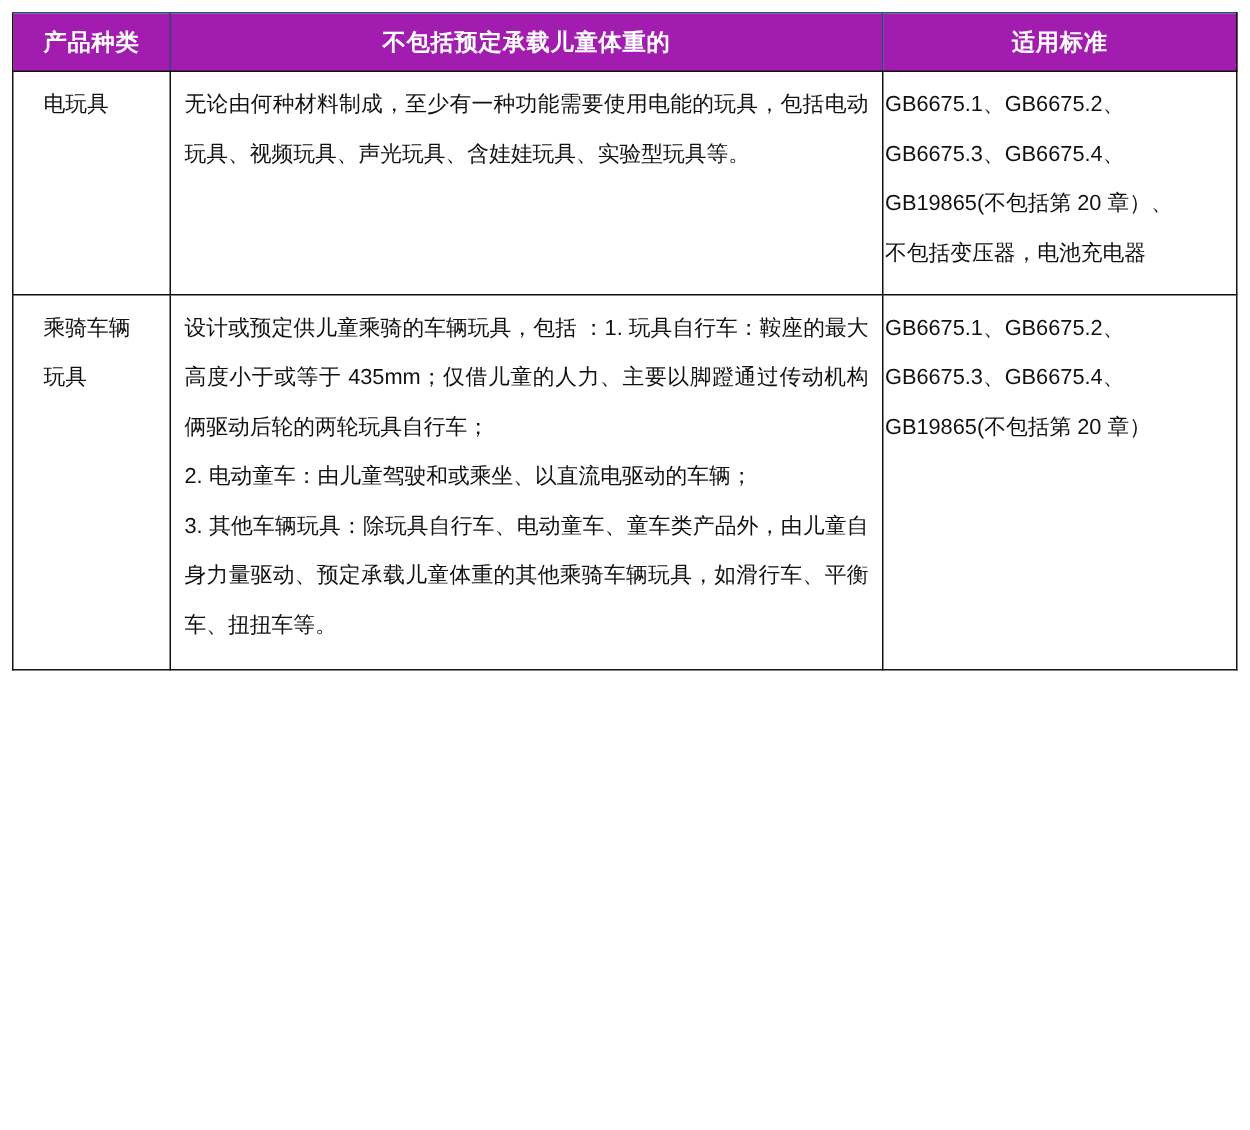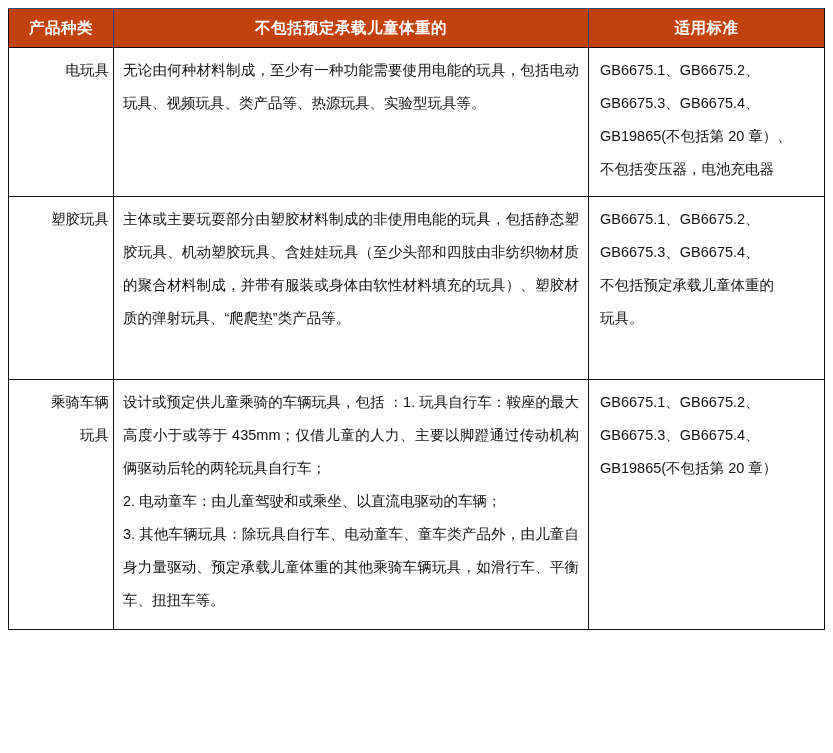--- a/index.html
+++ b/index.html
@@ -29,21 +29,21 @@
     border-collapse: collapse;
     width: 816px;
     table-layout: fixed;
     border: 1px solid #111111;
   }
   table.spec-table col.c1 { width: 105px; }
   table.spec-table col.c2 { width: 475px; }
   table.spec-table col.c3 { width: 236px; }
 
   thead th {
-    background: #c2410c;
+    background: #a21caf;
     color: #ffffff;
     font-weight: bold;
     font-size: 15.5px;
     letter-spacing: 0.5px;
     text-align: center;
     vertical-align: middle;
     height: 38px;
     padding: 0 4px;
     border: 1px solid #2d4a70;
     border-bottom: 1px solid #111111;
@@ -53,33 +53,33 @@
 
   tbody td {
     border: 1px solid #111111;
     vertical-align: top;
     font-size: 14.5px;
     line-height: 33px;
     color: #111111;
     padding: 6px 9px 10px 9px;
   }
   tbody td.cat {
-    text-align: right;
+    text-align: left;
     padding-left: 20px;
     padding-right: 4px;
     white-space: pre-line;
   }
   tbody td.desc {
     text-align: justify;
     text-justify: inter-ideograph;
     white-space: pre-line;
   }
   tbody td.std {
     white-space: pre-line;
-    padding-left: 11px;
+    padding-left: 1px;
   }
   tbody tr.r1 td { height: 122px; }
   tbody tr.r2 td { height: 166px; }
   tbody tr.r3 td { height: 124px; }
   tbody tr.r4 td { height: 233px; }
 </style>
 </head>
 <body>
 
 <div class="page">
@@ -93,33 +93,25 @@
       <thead>
         <tr>
           <th class="th-first">产品种类</th>
           <th>不包括预定承载儿童体重的</th>
           <th class="th-last">适用标准</th>
         </tr>
       </thead>
       <tbody>
         <tr class="r1">
           <td class="cat">电玩具</td>
-          <td class="desc">无论由何种材料制成，至少有一种功能需要使用电能的玩具，包括电动玩具、视频玩具、类产品等、热源玩具、实验型玩具等。</td>
+          <td class="desc">无论由何种材料制成，至少有一种功能需要使用电能的玩具，包括电动玩具、视频玩具、声光玩具、含娃娃玩具、实验型玩具等。</td>
           <td class="std">GB6675.1、GB6675.2、
 GB6675.3、GB6675.4、
 GB19865(不包括第 20 章）、
 不包括变压器，电池充电器</td>
-        </tr>
-        <tr class="r2">
-          <td class="cat">塑胶玩具</td>
-          <td class="desc">主体或主要玩耍部分由塑胶材料制成的非使用电能的玩具，包括静态塑胶玩具、机动塑胶玩具、含娃娃玩具（至少头部和四肢由非纺织物材质的聚合材料制成，并带有服装或身体由软性材料填充的玩具）、塑胶材质的弹射玩具、“爬爬垫”类产品等。</td>
-          <td class="std">GB6675.1、GB6675.2、
-GB6675.3、GB6675.4、
-不包括预定承载儿童体重的
-玩具。</td>
         </tr>
         <tr class="r4">
           <td class="cat">乘骑车辆
 玩具</td>
           <td class="desc">设计或预定供儿童乘骑的车辆玩具，包括 ：1. 玩具自行车：鞍座的最大高度小于或等于 435mm；仅借儿童的人力、主要以脚蹬通过传动机构俩驱动后轮的两轮玩具自行车；
 2. 电动童车：由儿童驾驶和或乘坐、以直流电驱动的车辆；
 3. 其他车辆玩具：除玩具自行车、电动童车、童车类产品外，由儿童自身力量驱动、预定承载儿童体重的其他乘骑车辆玩具，如滑行车、平衡车、扭扭车等。</td>
           <td class="std">GB6675.1、GB6675.2、
 GB6675.3、GB6675.4、
 GB19865(不包括第 20 章）</td>

